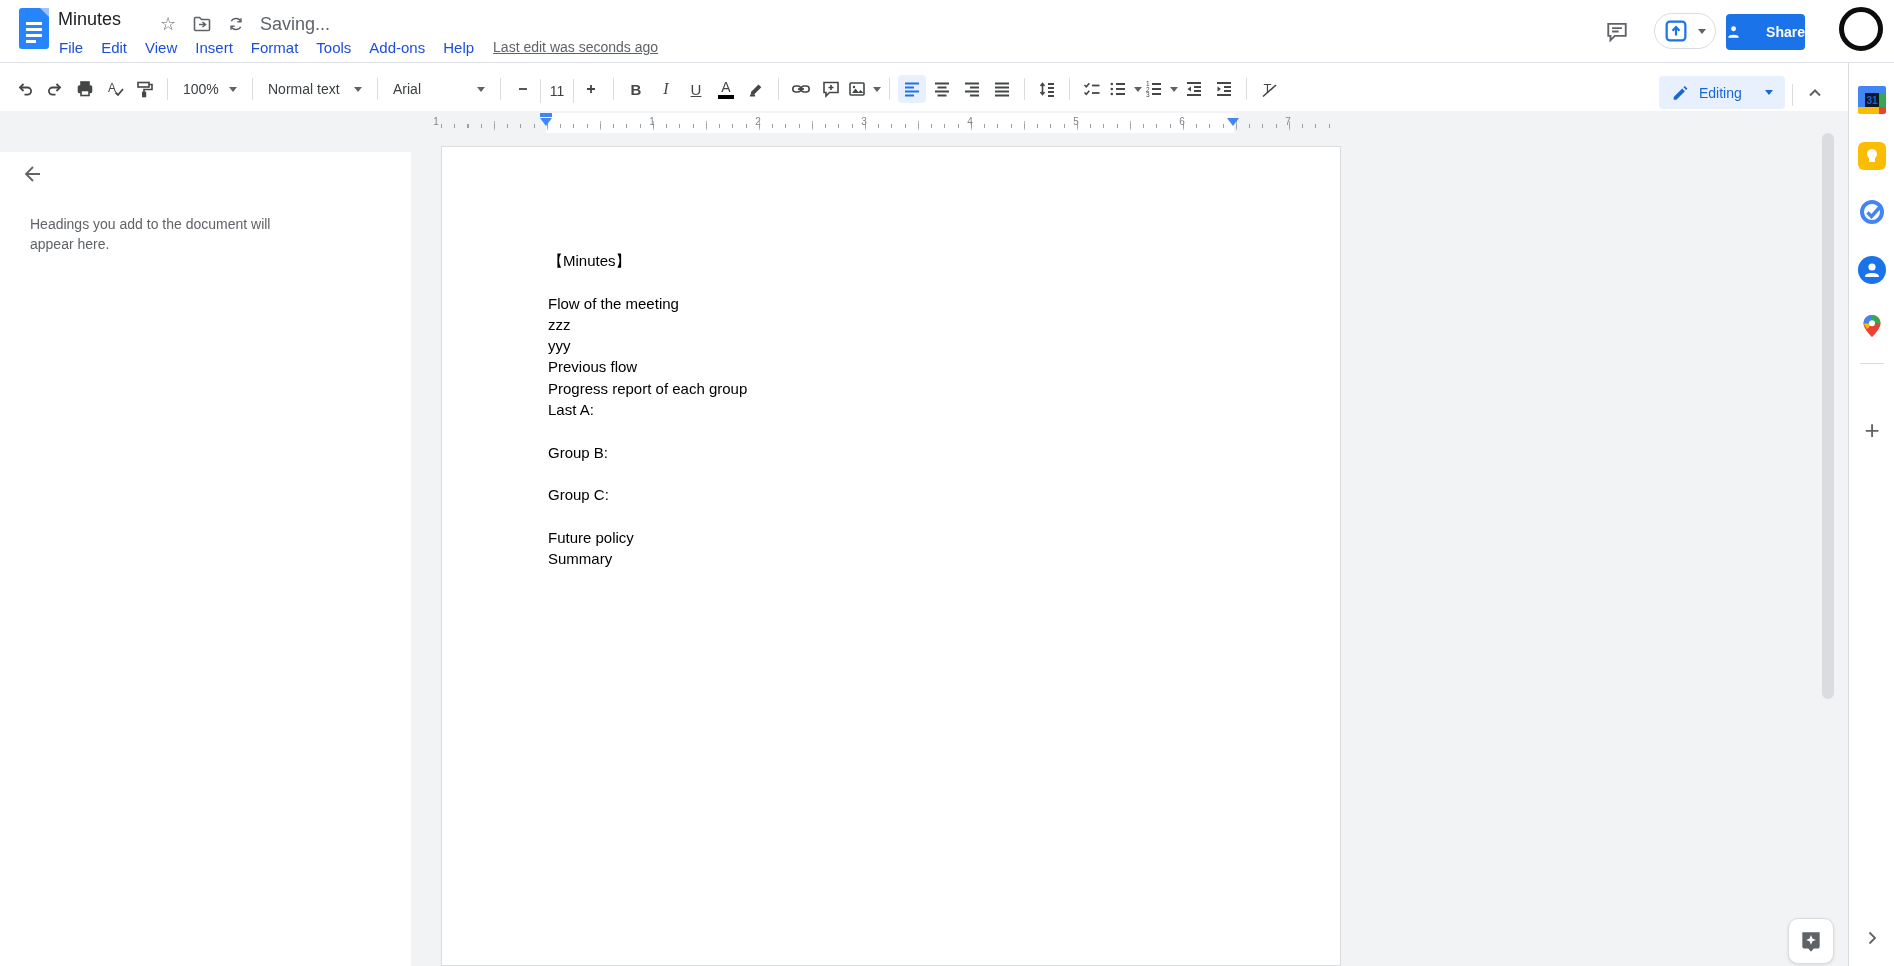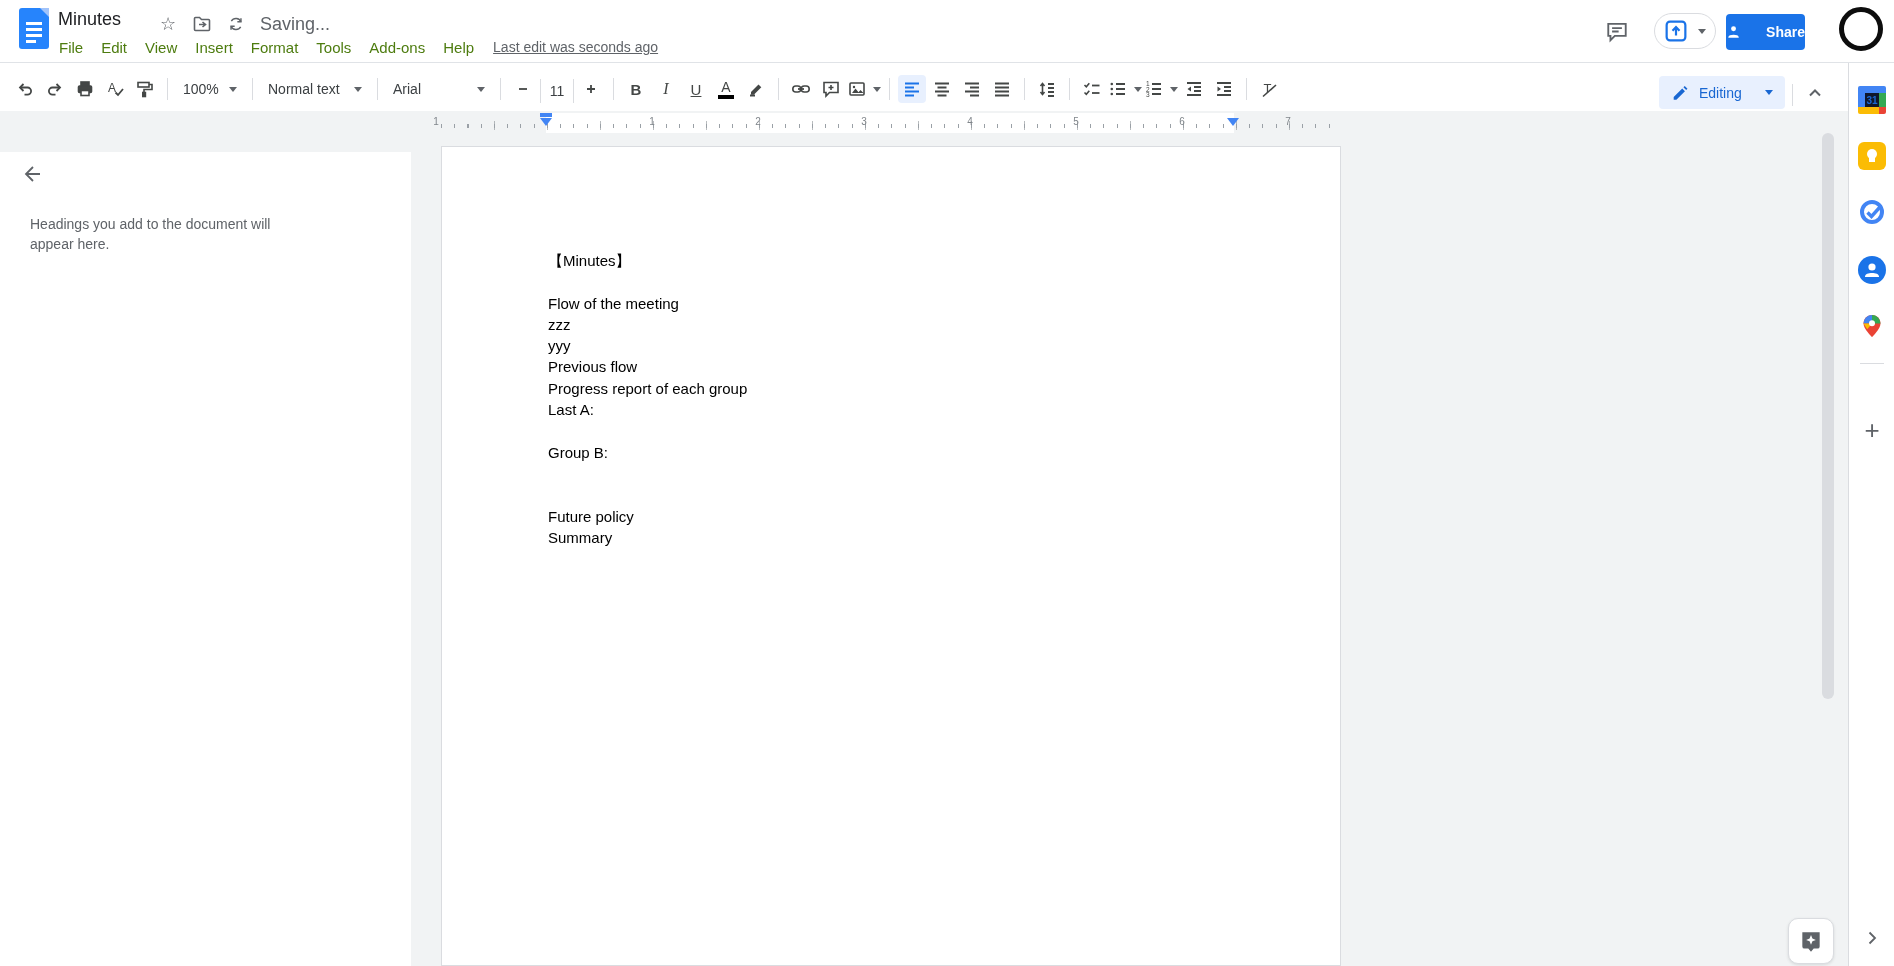--- a/index.html
+++ b/index.html
@@ -13,21 +13,21 @@
     background:#2684fc; border-radius:3px; }
   .docs-logo .fold { position:absolute; right:0; top:0; width:0; height:0;
     border-top:9px solid #a1c3fa; border-left:9px solid transparent; }
   .docs-logo .bar { position:absolute; left:7px; width:16px; height:3px; background:#fff; }
   .doc-title { position:absolute; left:58px; top:9px; font-size:18px; color:#202124; }
   .title-icons { position:absolute; left:156px; top:12px; display:flex; align-items:center; gap:10px; color:#5f6368; }
   .ticon { width:24px; height:24px; display:flex; align-items:center; justify-content:center; }
   .star-glyph { font-size:18px; line-height:1; }
   .saving-label { font-size:18px; color:#5f6368; margin-left:2px; }
   .menubar { position:absolute; left:50px; top:34px; height:26px; display:flex; align-items:center; }
-  .menu-item { display:inline-block; padding:3px 9px; font-size:15px; color:#4d7c0f; border-radius:4px; cursor:pointer; }
+  .menu-item { display:inline-block; padding:3px 9px; font-size:15px; color:#1d4ed8; border-radius:4px; cursor:pointer; }
   .last-edit { font-size:14px; color:#5f6368; text-decoration:underline; margin-left:10px; cursor:pointer; }
   .header-right { position:absolute; right:0; top:0; height:62px; }
   .comment-history { position:absolute; right:262px; top:17px; width:30px; height:30px; color:#5f6368; display:flex; align-items:center; justify-content:center; }
   .call-pill { position:absolute; right:178px; top:13px; width:62px; height:36px; border:1px solid #dadce0;
     border-radius:18px; display:flex; align-items:center; justify-content:center; gap:5px; background:#fff; }
   .share-btn { position:absolute; right:89px; top:14px; width:79px; height:36px; background:#1a73e8; color:#fff;
     border:none; border-radius:4px; display:flex; align-items:center; justify-content:center; gap:25px;
     font-size:14px; font-weight:bold; }
   .avatar { position:absolute; right:11px; top:7px; width:44px; height:44px; border-radius:50%;
     border:5px solid #0d0d0d; background:#fff; }
@@ -424,20 +424,21 @@
         <div class="doc-line">&nbsp;</div>
         <div class="doc-line">Flow of the meeting</div>
         <div class="doc-line">zzz</div>
         <div class="doc-line">yyy</div>
         <div class="doc-line">Previous flow</div>
         <div class="doc-line">Progress report of each group</div>
         <div class="doc-line">Last A:</div>
         <div class="doc-line">&nbsp;</div>
         <div class="doc-line">Group B:</div>
         <div class="doc-line">&nbsp;</div>
+        <div class="doc-line">Group C:</div>
         <div class="doc-line">&nbsp;</div>
         <div class="doc-line">Future policy</div>
         <div class="doc-line">Summary</div>
     </div>
 
     <div class="doc-scrollbar"></div>
 
     <button class="explore-btn">
       <svg width="26" height="26" viewBox="0 0 24 24">
         <path d="M4 4 h16 v13 a2 2 0 0 1-2 2 h-3.5 L12 22 l-2.5-3 H6 a2 2 0 0 1-2-2z" fill="#5f6368"></path>

